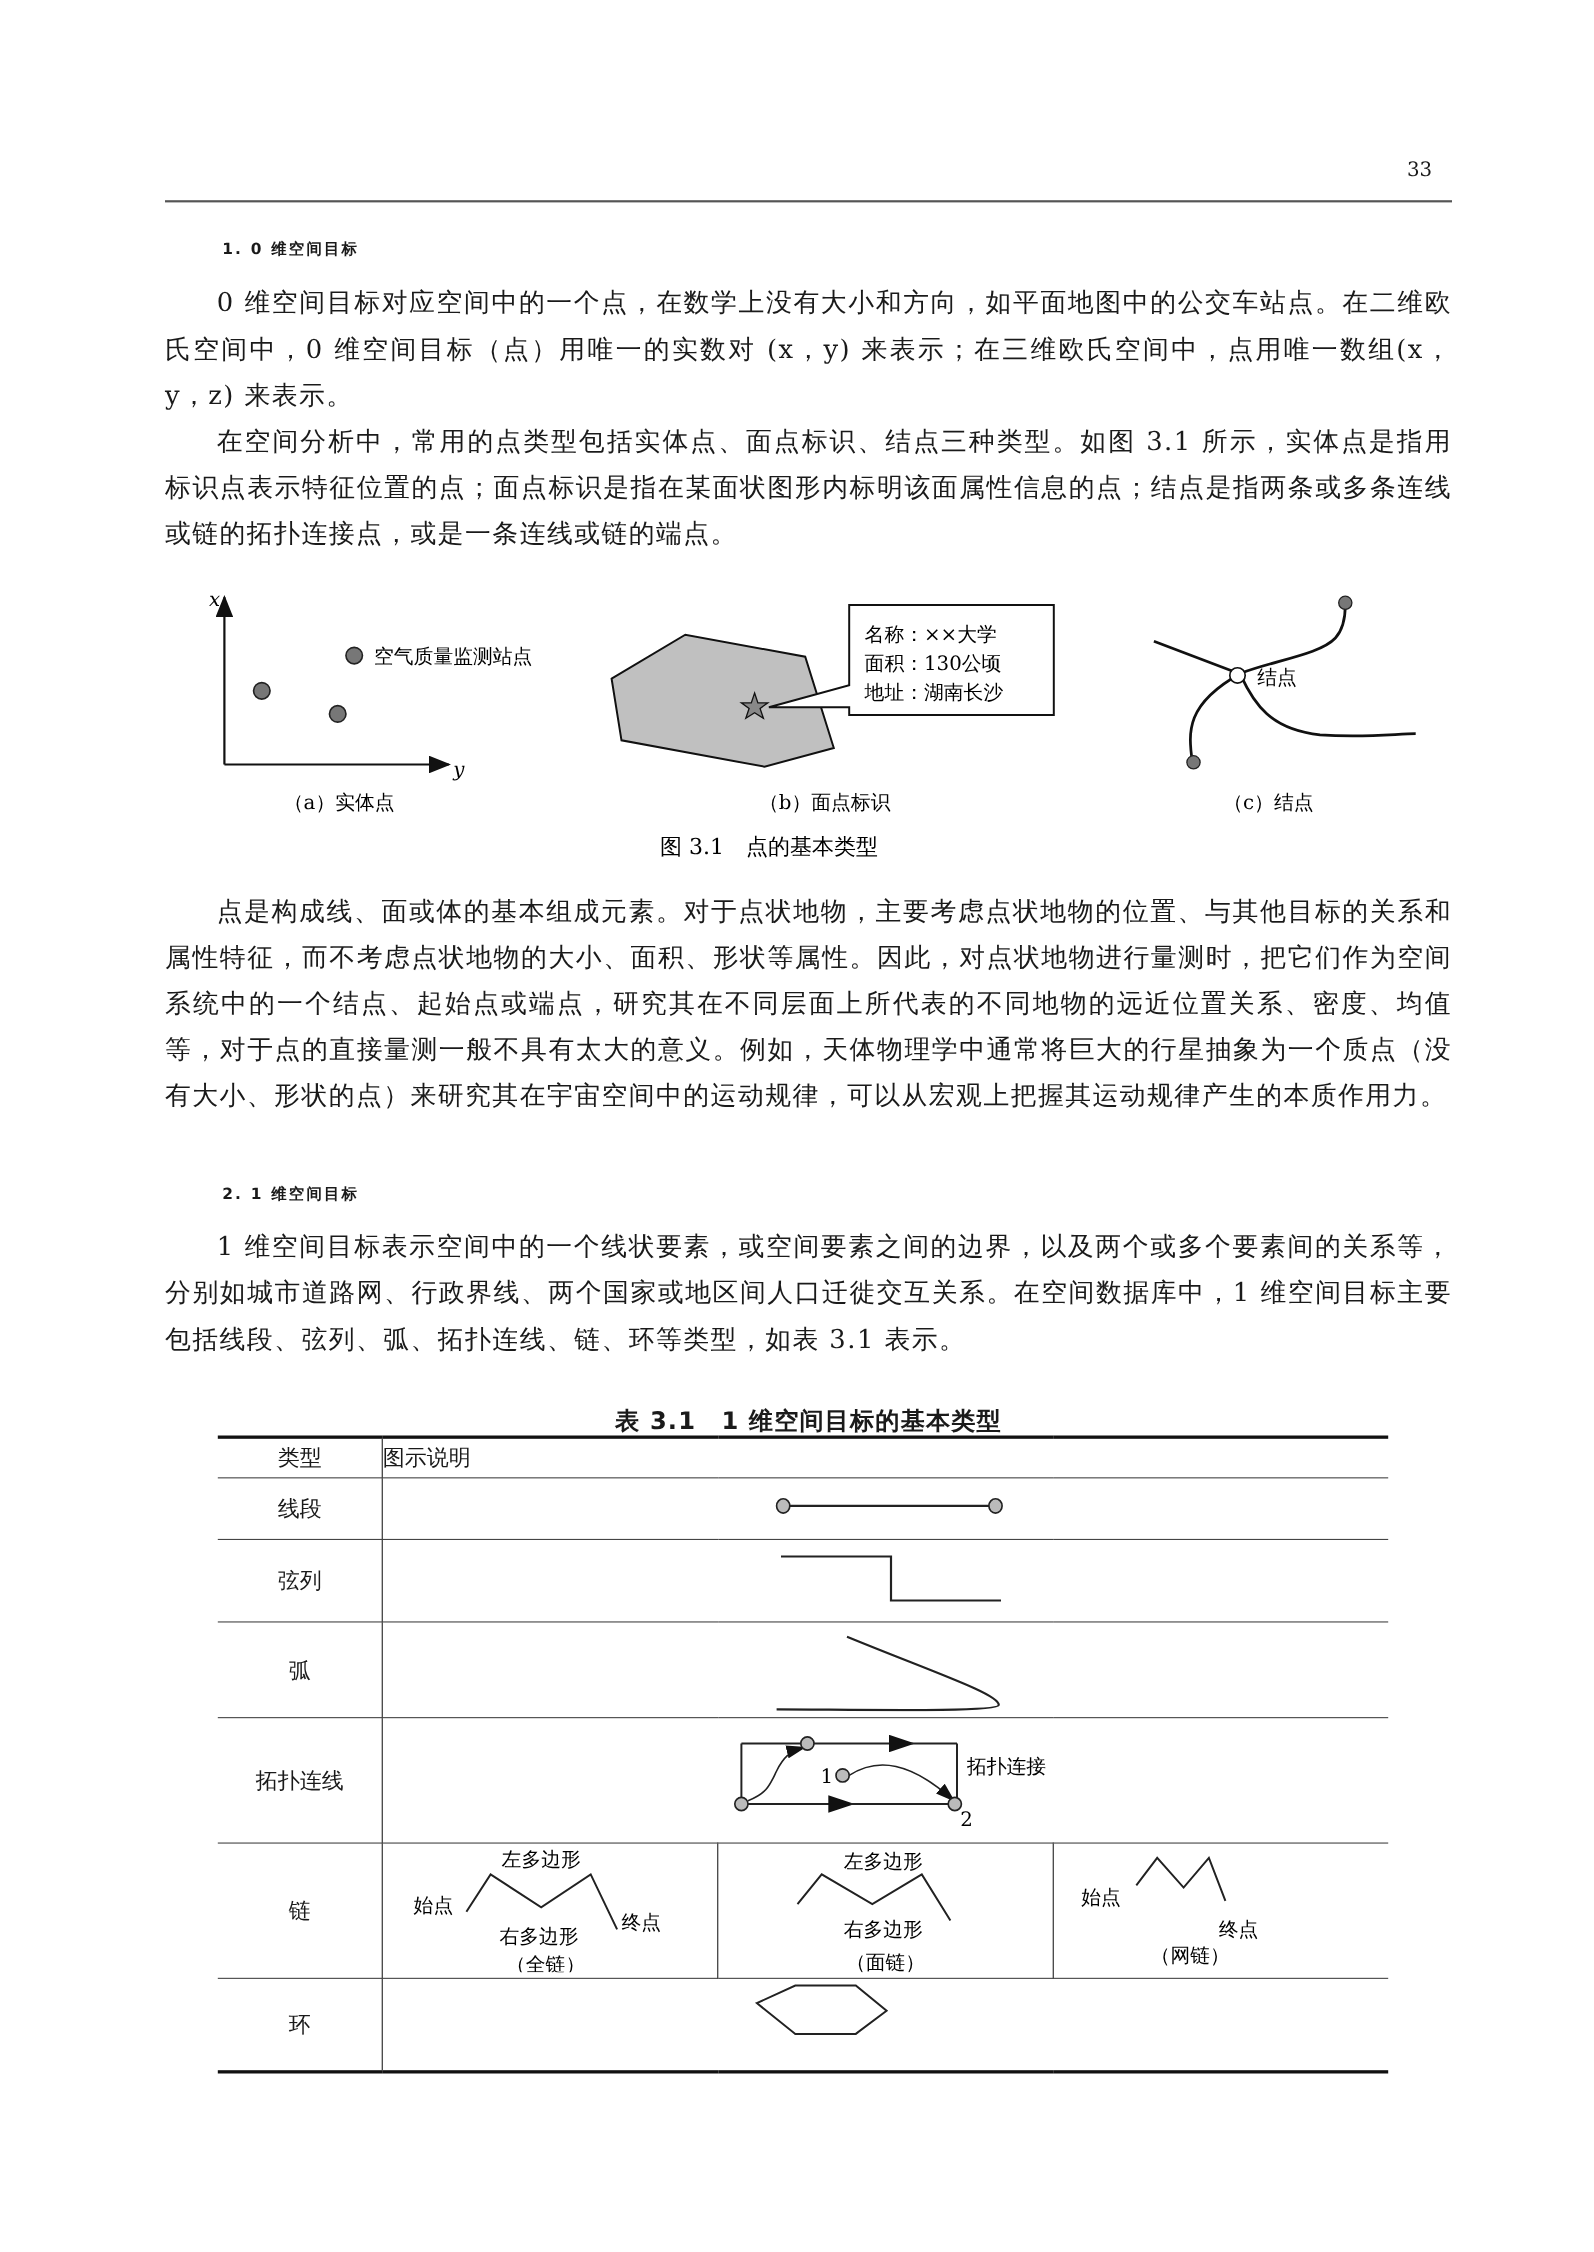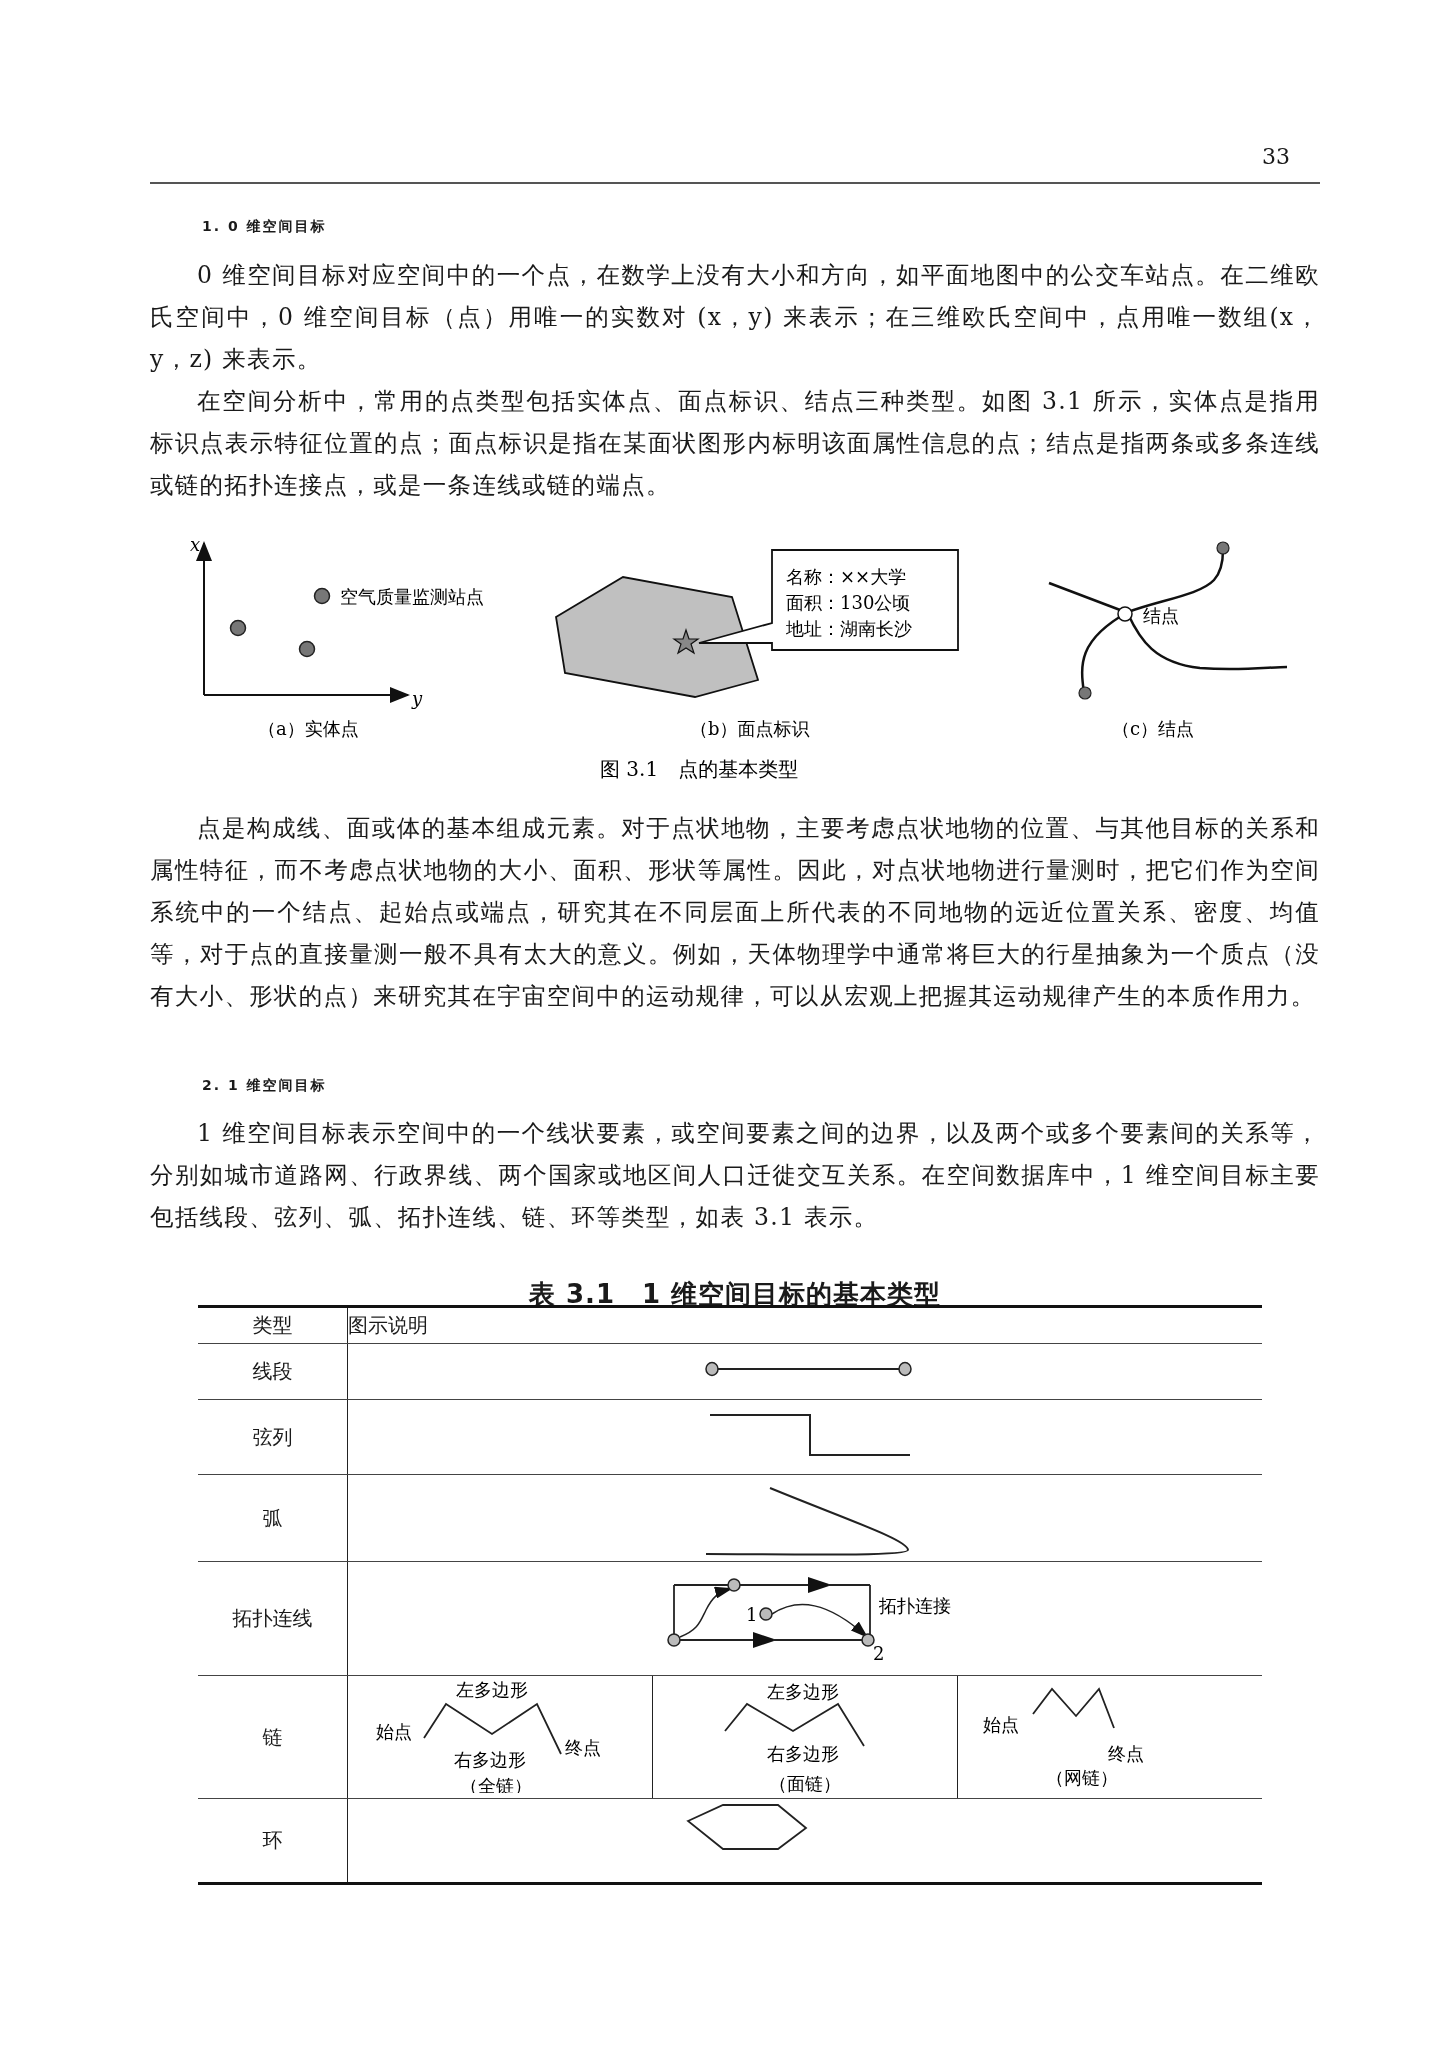--- a/index.html
+++ b/index.html
@@ -1,24 +1,24 @@
 <!DOCTYPE html>
 <html><head>
 <meta charset="utf-8">
 <style>
   html, body { margin: 0; padding: 0; background: #ffffff; }
   body { width: 1449px; height: 2047px; position: relative; overflow: hidden;
          font-family: "DejaVu Serif", "Liberation Serif", serif; color: #1a1a1a; }
   .abs { position: absolute; }
   .running-head { left: 150px; top: 140px; width: 1170px; height: 42px; border-bottom: 2px solid #555; }
   .running-title { position: absolute; left: 0; right: 0; top: 4px; text-align: center; font-size: 21px; letter-spacing: 1px; }
-  .page-num { position: absolute; right: 30px; top: 4px; font-size: 22px; }
+  .page-num { position: absolute; right: 18px; top: 4px; font-size: 18px; }
   .heading { left: 202px; font-family: "DejaVu Sans", "Liberation Sans", sans-serif; font-size: 14px; font-weight: bold; letter-spacing: 2px; }
   .para { left: 202px; width: 1118px; font-size: 23.5px; line-height: 42px; text-align: justify; letter-spacing: 1.3px; text-indent: 2em; margin-left: -52px; width: 1170px; }
-  .table-title { left: 150px; width: 1170px; top: 1277px; text-align: center; font-family: "DejaVu Sans", "Liberation Sans", sans-serif; font-size: 26px; font-weight: bold; letter-spacing: 1px; }
+  .table-title { left: 150px; width: 1170px; top: 1277px; text-align: center; font-family: "DejaVu Sans", "Liberation Sans", sans-serif; font-size: 22px; font-weight: bold; letter-spacing: 1px; }
   table.t31 { position: absolute; left: 198px; top: 1305px; width: 1064px; border-collapse: collapse; font-size: 20px; }
   table.t31 td { padding: 0; vertical-align: middle; }
   .tr-top td { border-top: 3px solid #111; margin-top: 27px; }
   .cell-type { width: 150px; text-align: center; border-right: 1.5px solid #222; border-bottom: 1.5px solid #444; }
   .cell-fig { border-bottom: 1.5px solid #444; text-align: left; position: relative; }
   .tr-last td { border-bottom: 3px solid #111; }
   svg text { font-family: "DejaVu Serif", "Liberation Serif", serif; }
 </style>
 </head>
 <body>

